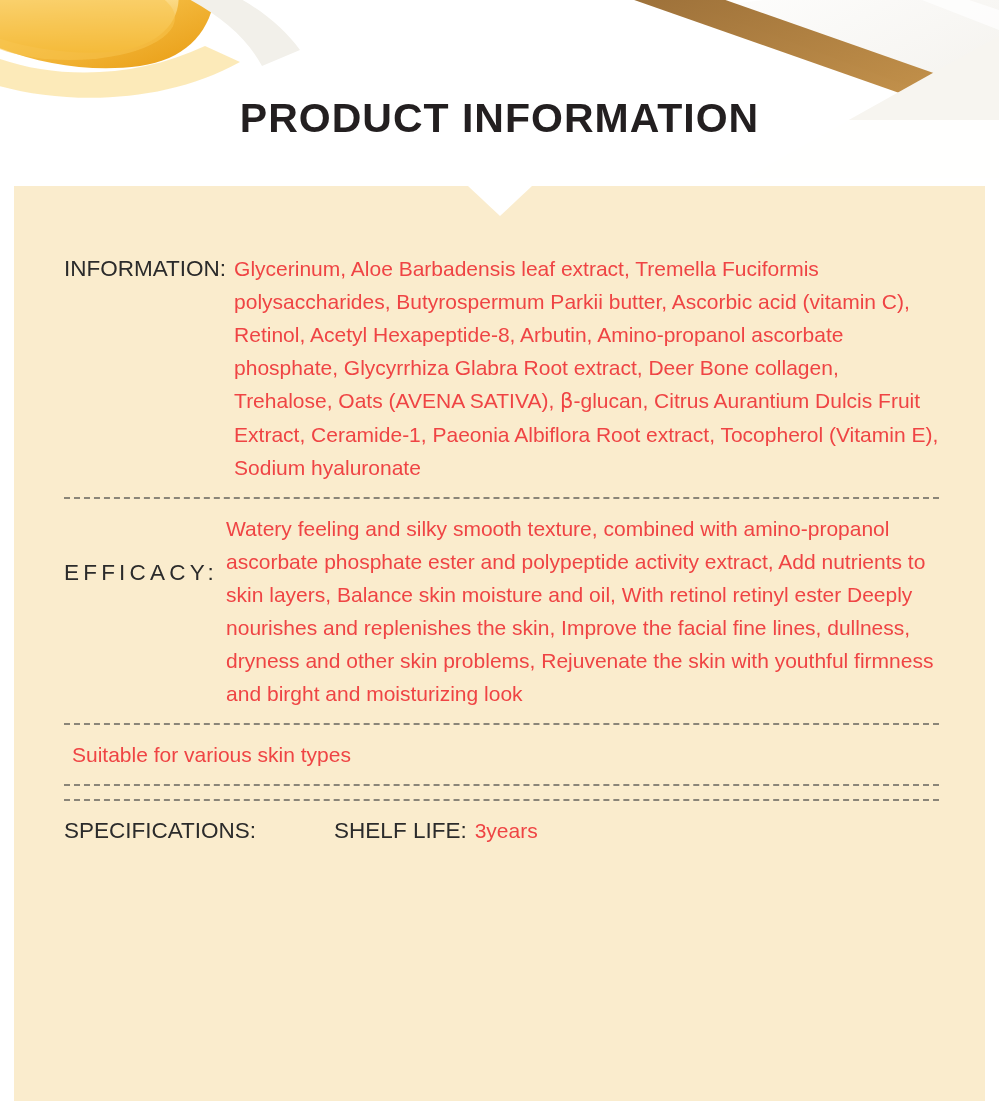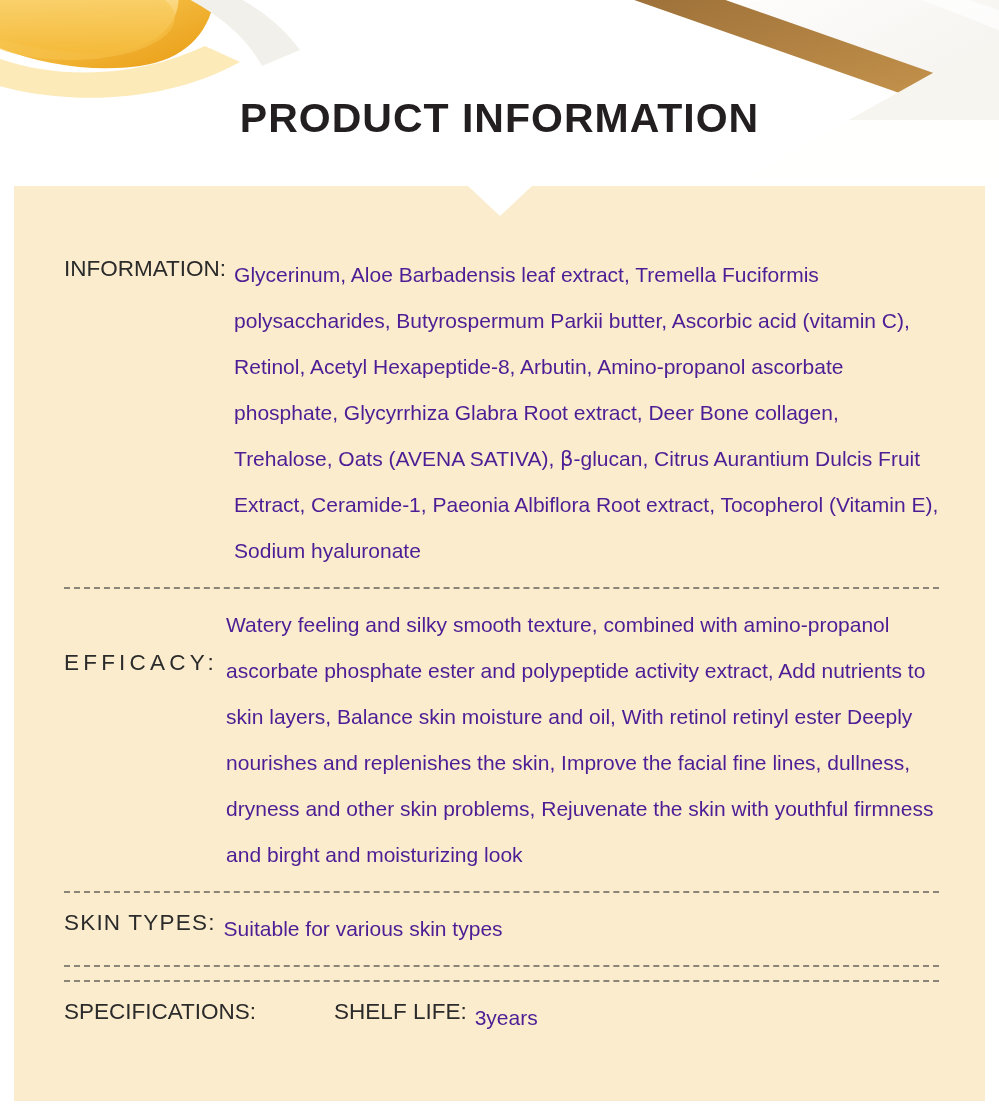--- a/index.html
+++ b/index.html
@@ -88,22 +88,22 @@
     font-size: 22.5px;
     color: #2b2b2b;
     white-space: nowrap;
     line-height: 33.5px;
     font-family: "Liberation Sans", sans-serif;
   }
   .label.spaced { letter-spacing: 4.2px; margin-top: 44px; }
   .value {
     flex: 1 1 auto;
     font-size: 21px;
-    color: #4c1d95;
-    line-height: 46px;
+    color: #ef4444;
+    line-height: 33px;
     padding-left: 8px;
     font-family: "Liberation Sans", sans-serif;
   }
 
   .divider {
     border: 0;
     border-top: 2px dashed #8a8578;
     margin: 13px 0 13px 0;
     height: 0;
     background: none;
@@ -195,21 +195,20 @@
     <hr class="divider">
 
     <div class="section">
       <div class="label spaced">EFFICACY:</div>
       <div class="value">Watery feeling and silky smooth texture, combined with amino-propanol ascorbate phosphate ester and polypeptide activity extract, Add nutrients to skin layers, Balance skin moisture and oil, With retinol retinyl ester Deeply nourishes and replenishes the skin, Improve the facial fine lines, dullness, dryness and other skin problems, Rejuvenate the skin with youthful firmness and birght and moisturizing look</div>
     </div>
 
     <hr class="divider">
 
     <div class="section">
-      <div class="label" style="letter-spacing:1.2px;">SKIN TYPES:</div>
       <div class="value">Suitable for various skin types</div>
     </div>
 
     <hr class="divider">
 
 
     <hr class="divider">
 
     <div class="row-bottom">
       <div class="spec-group">

